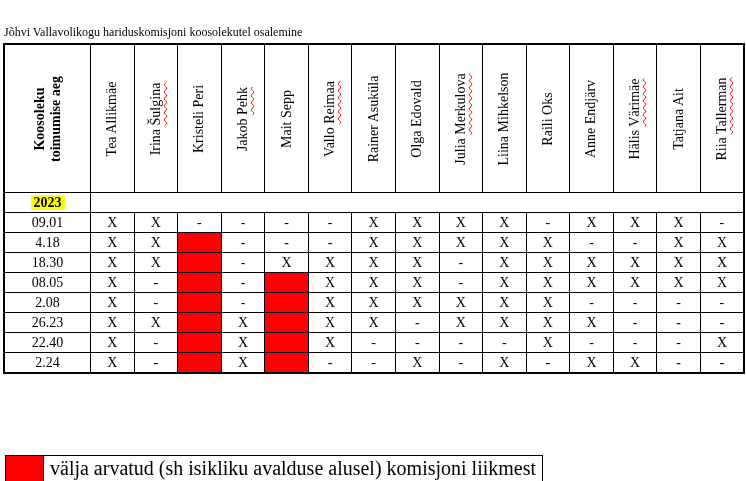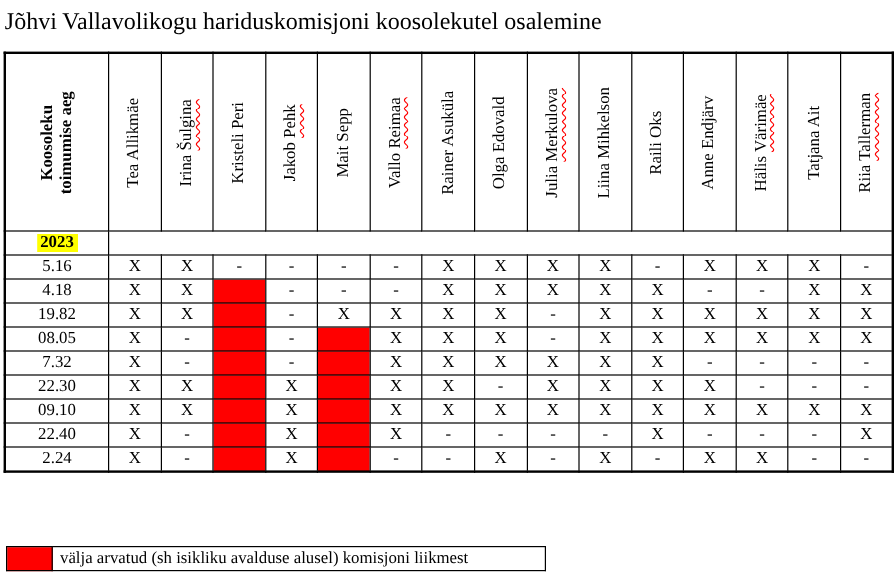--- a/index.html
+++ b/index.html
@@ -1,21 +1,21 @@
 <!DOCTYPE html>
 <html><head>
 <meta charset="utf-8">
 <style>
   html,body { margin:0; padding:0; }
   body {
     width:746px; height:481px; background:#ffffff; position:relative;
     font-family:"Liberation Serif", serif; color:#000;
   }
   .title {
-    position:absolute; left:4px; top:7px; font-size:20px; white-space:nowrap;
+    position:absolute; left:4px; top:25px; font-size:12px; white-space:nowrap;
   }
   table.main {
     position:absolute; left:3px; top:43px; width:742px;
     border-collapse:collapse; table-layout:fixed;
     border:2px solid #000;
   }
   table.main th, table.main td {
     border:1px solid #000; padding:0; text-align:center; vertical-align:middle;
     font-weight:normal; overflow:visible;
   }
@@ -37,21 +37,21 @@
   td.year-cell { height:18px; }
   td.date-cell { font-size:14px; }
   td.mark { font-size:15px; }
   .hl { font-weight:bold; padding:0 3px; }
   table.legend {
     position:absolute; left:5px; top:455px; border-collapse:collapse;
   }
   table.legend td { border:1.5px solid #000; }
   td.swatch { width:35px; height:17px; }
   td.ltext {
-    width:398px; font-size:14px; text-align:left; padding:1px 6px; white-space:nowrap;
+    width:398px; font-size:20px; text-align:left; padding:1px 6px; white-space:nowrap;
   }
 </style>
 </head>
 <body>
 
 <div class="title">Jõhvi Vallavolikogu hariduskomisjoni koosolekutel osalemine</div>
 
 <table class="main">
   <thead>
     <tr id="header-row">
@@ -105,21 +105,21 @@
           <div class="vt"><span>Riia </span><span class="wavy" style="text-decoration-color: rgb(255, 0, 0);">Tallerman</span></div>
         </th>
       </tr>
   </thead>
   <tbody id="table-body">
     <tr>
       <td class="year-cell"><span class="hl" style="background: rgb(255, 255, 0);">2023</span></td>
       <td colspan="15"></td>
     </tr>
   <tr>
-        <td class="date-cell">5.16</td>
+        <td class="date-cell">09.01</td>
         <td class="mark">X</td>
         <td class="mark">X</td>
         <td class="mark">-</td>
         <td class="mark">-</td>
         <td class="mark">-</td>
         <td class="mark">-</td>
         <td class="mark">X</td>
         <td class="mark">X</td>
         <td class="mark">X</td>
         <td class="mark">X</td>
@@ -141,21 +141,21 @@
         <td class="mark">X</td>
         <td class="mark">X</td>
         <td class="mark">X</td>
         <td class="mark">X</td>
         <td class="mark">-</td>
         <td class="mark">-</td>
         <td class="mark">X</td>
         <td class="mark">X</td>
       </tr>
       <tr>
-        <td class="date-cell">19.82</td>
+        <td class="date-cell">18.30</td>
         <td class="mark">X</td>
         <td class="mark">X</td>
         <td class="mark" style="background: rgb(255, 0, 0);"></td>
         <td class="mark">-</td>
         <td class="mark">X</td>
         <td class="mark">X</td>
         <td class="mark">X</td>
         <td class="mark">X</td>
         <td class="mark">-</td>
         <td class="mark">X</td>
@@ -177,72 +177,54 @@
         <td class="mark">X</td>
         <td class="mark">-</td>
         <td class="mark">X</td>
         <td class="mark">X</td>
         <td class="mark">X</td>
         <td class="mark">X</td>
         <td class="mark">X</td>
         <td class="mark">X</td>
       </tr>
       <tr>
-        <td class="date-cell">7.32</td>
-        <td class="mark">X</td>
-        <td class="mark">-</td>
-        <td class="mark" style="background: rgb(255, 0, 0);"></td>
-        <td class="mark">-</td>
-        <td class="mark" style="background: rgb(255, 0, 0);"></td>
-        <td class="mark">X</td>
-        <td class="mark">X</td>
-        <td class="mark">X</td>
-        <td class="mark">X</td>
-        <td class="mark">X</td>
-        <td class="mark">X</td>
-        <td class="mark">-</td>
-        <td class="mark">-</td>
-        <td class="mark">-</td>
-        <td class="mark">-</td>
-      </tr>
-      <tr>
-        <td class="date-cell">22.30</td>
-        <td class="mark">X</td>
-        <td class="mark">X</td>
-        <td class="mark" style="background: rgb(255, 0, 0);"></td>
-        <td class="mark">X</td>
-        <td class="mark" style="background: rgb(255, 0, 0);"></td>
-        <td class="mark">X</td>
-        <td class="mark">X</td>
-        <td class="mark">-</td>
-        <td class="mark">X</td>
-        <td class="mark">X</td>
-        <td class="mark">X</td>
-        <td class="mark">X</td>
-        <td class="mark">-</td>
-        <td class="mark">-</td>
-        <td class="mark">-</td>
-      </tr>
-      <tr>
-        <td class="date-cell">09.10</td>
-        <td class="mark">X</td>
-        <td class="mark">X</td>
-        <td class="mark" style="background: rgb(255, 0, 0);"></td>
-        <td class="mark">X</td>
-        <td class="mark" style="background: rgb(255, 0, 0);"></td>
-        <td class="mark">X</td>
-        <td class="mark">X</td>
-        <td class="mark">X</td>
-        <td class="mark">X</td>
-        <td class="mark">X</td>
-        <td class="mark">X</td>
-        <td class="mark">X</td>
-        <td class="mark">X</td>
-        <td class="mark">X</td>
-        <td class="mark">X</td>
+        <td class="date-cell">2.08</td>
+        <td class="mark">X</td>
+        <td class="mark">-</td>
+        <td class="mark" style="background: rgb(255, 0, 0);"></td>
+        <td class="mark">-</td>
+        <td class="mark" style="background: rgb(255, 0, 0);"></td>
+        <td class="mark">X</td>
+        <td class="mark">X</td>
+        <td class="mark">X</td>
+        <td class="mark">X</td>
+        <td class="mark">X</td>
+        <td class="mark">X</td>
+        <td class="mark">-</td>
+        <td class="mark">-</td>
+        <td class="mark">-</td>
+        <td class="mark">-</td>
+      </tr>
+      <tr>
+        <td class="date-cell">26.23</td>
+        <td class="mark">X</td>
+        <td class="mark">X</td>
+        <td class="mark" style="background: rgb(255, 0, 0);"></td>
+        <td class="mark">X</td>
+        <td class="mark" style="background: rgb(255, 0, 0);"></td>
+        <td class="mark">X</td>
+        <td class="mark">X</td>
+        <td class="mark">-</td>
+        <td class="mark">X</td>
+        <td class="mark">X</td>
+        <td class="mark">X</td>
+        <td class="mark">X</td>
+        <td class="mark">-</td>
+        <td class="mark">-</td>
+        <td class="mark">-</td>
       </tr>
       <tr>
         <td class="date-cell">22.40</td>
         <td class="mark">X</td>
         <td class="mark">-</td>
         <td class="mark" style="background: rgb(255, 0, 0);"></td>
         <td class="mark">X</td>
         <td class="mark" style="background: rgb(255, 0, 0);"></td>
         <td class="mark">X</td>
         <td class="mark">-</td>

